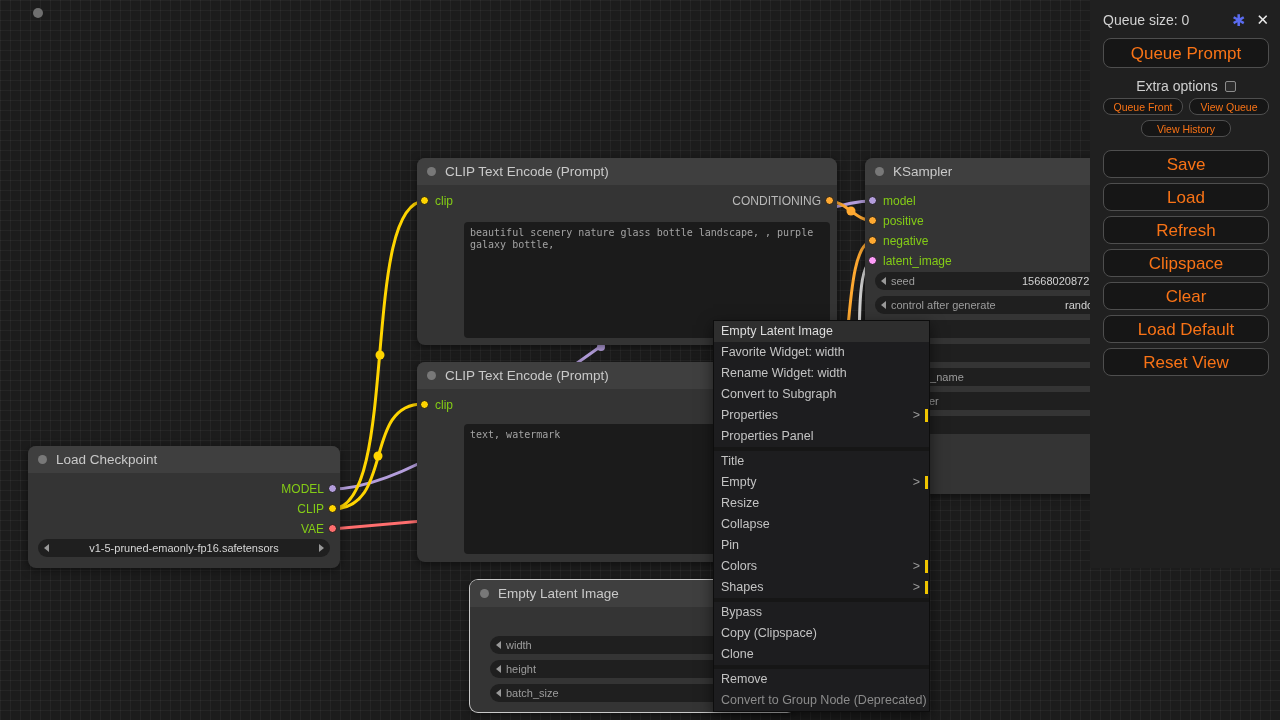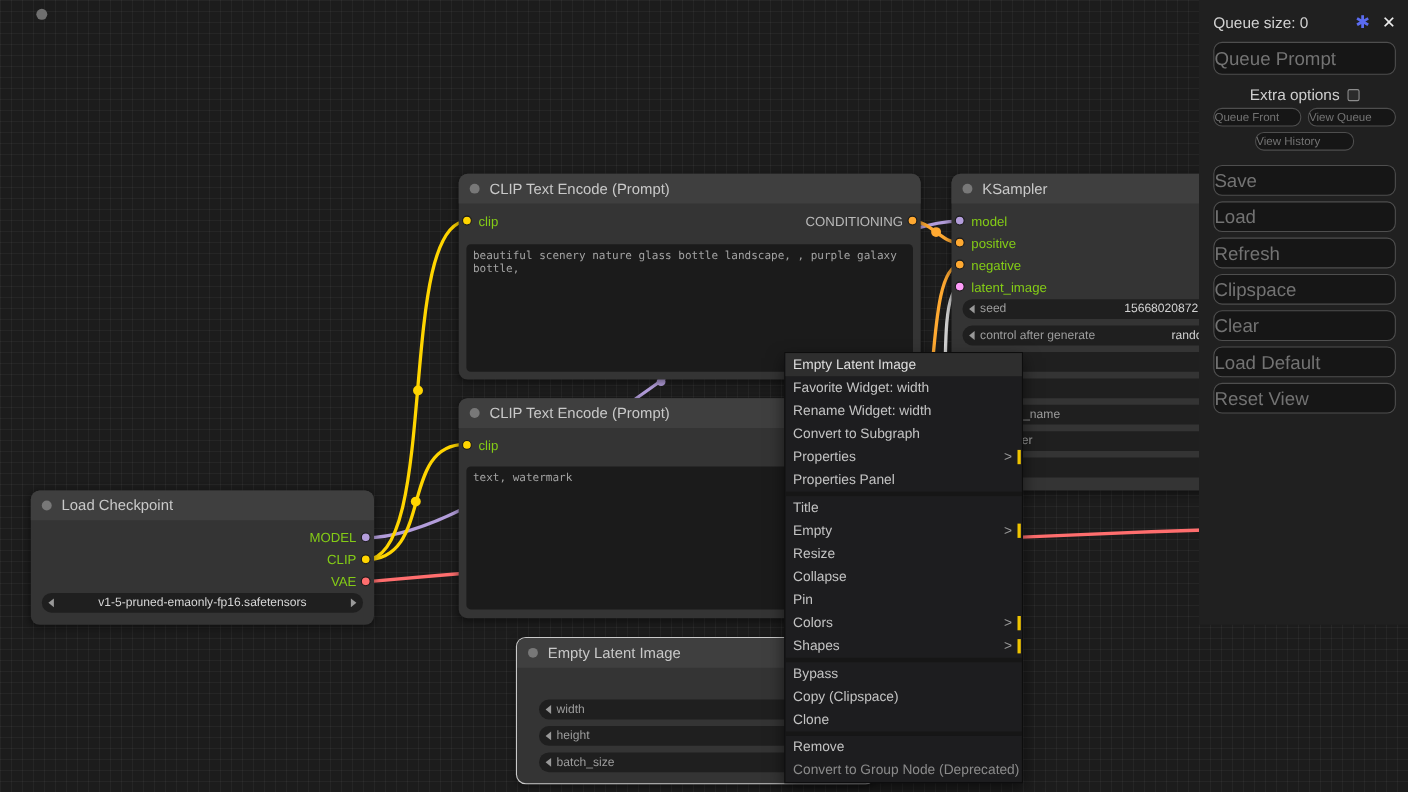--- a/index.html
+++ b/index.html
@@ -42,21 +42,21 @@
   .widget .val-abs { position:absolute; color:#d2d2d2; white-space:nowrap; }
   .widget .cval { flex:1; text-align:center; color:#d6d6d6; white-space:nowrap; }
   .arr-l { position:absolute; left:6px; top:5px; width:0; height:0;
            border-top:4px solid transparent; border-bottom:4px solid transparent; border-right:5px solid #999; }
   .arr-r { position:absolute; right:6px; top:5px; width:0; height:0;
            border-top:4px solid transparent; border-bottom:4px solid transparent; border-left:5px solid #999; }
 
   .ta {
     position:absolute; background:#1b1b1b; border-radius:4px; padding:5px 6px;
     font-family:"DejaVu Sans Mono", monospace; font-size:10px; line-height:12px; color:#a3a3a3;
-    white-space:pre-wrap; word-break:break-word;
+    white-space:pre-wrap; word-break:break-word;margin-left:40px;
   }
 
   
   #ctx {
     position:absolute; left:713px; top:320px; width:217px; z-index:10;
     background:#1d1d1f; border:1px solid #0d0d0d; box-shadow:0 5px 14px rgba(0,0,0,.55);
     font-size:12.5px; color:#c3c3c3;
   }
   .ctx-title { height:21px; line-height:21px; padding-left:7px; background:#2e2e2e; color:#dedede; }
   .ctx-item { height:21px; line-height:21px; padding-left:7px; position:relative; white-space:nowrap; }
@@ -69,21 +69,21 @@
   #panel {
     position:absolute; left:1090px; top:0; width:190px; height:568px;
     background:#202020; z-index:20; padding:10px 11px 0 13px;
   }
   .ptop { display:flex; align-items:center; height:20px; }
   .ptop .qsize { font-size:14px; color:#d2d2d2; flex:1; }
   .gear { color:#5b6cf0; font-size:16px; cursor:pointer; }
   .xclose { color:#ececec; font-size:15px; margin-left:11px; cursor:pointer; }
   .pbtn {
     display:block; width:100%; background:#161616; border:1px solid #4e4e4e;
-    border-radius:8px; color:#737373; text-align:left; cursor:pointer;
+    border-radius:8px; color:#f97316; text-align:center; cursor:pointer;
     font-family:"Liberation Sans", sans-serif;
   }
   .pbtn.big { height:30px; font-size:17px; line-height:27px; margin-top:8px; }
   .extra { display:flex; align-items:center; justify-content:center; gap:7px; margin-top:10px; height:16px; }
   .extra .lbl { font-size:14px; color:#cfcfcf; }
   .cbx { width:11px; height:11px; border:1px solid #8c8c8c; background:#2b2b2b; border-radius:2px; }
   .smallrow { display:flex; gap:6px; margin-top:4px; }
   .pbtn.small { height:17px; font-size:10.5px; line-height:14px; border-radius:8px; flex:1; }
   .pbtn.hist { width:90px; height:17px; font-size:10.5px; line-height:14px; margin:5px auto 0; }
   .actions { margin-top:13px; }
@@ -145,21 +145,21 @@
   <div class="hdr">
     <span class="tdot"></span>
     <span>CLIP Text Encode (Prompt)</span>
   </div>
   <span class="dot c-clip" style="left:3px; top:38px;"></span>
   <div class="pin" style="left:18px; top:35px;">clip</div>
   <span class="dot c-cond" style="right:3px; top:38px;"></span>
   <div class="ta" style="left:7px; right:7px; top:62px; bottom:8px;">text, watermark</div>
 </div>
 
-<div class="node" style="left:865px; top:158px; width:280px; height:288px;">
+<div class="node" style="left:865px; top:158px; width:280px; height:336px;">
   <div class="hdr">
     <span class="tdot"></span>
     <span>KSampler</span>
   </div>
   <span class="dot c-model" style="left:3px; top:38px;"></span>
   <span class="dot c-cond" style="left:3px; top:58px;"></span>
   <span class="dot c-cond" style="left:3px; top:78px;"></span>
   <span class="dot c-latent" style="left:3px; top:98px;"></span>
   <div class="pin" style="left:18px; top:35px;">model</div>
   <div class="pin" style="left:18px; top:55px;">positive</div>

